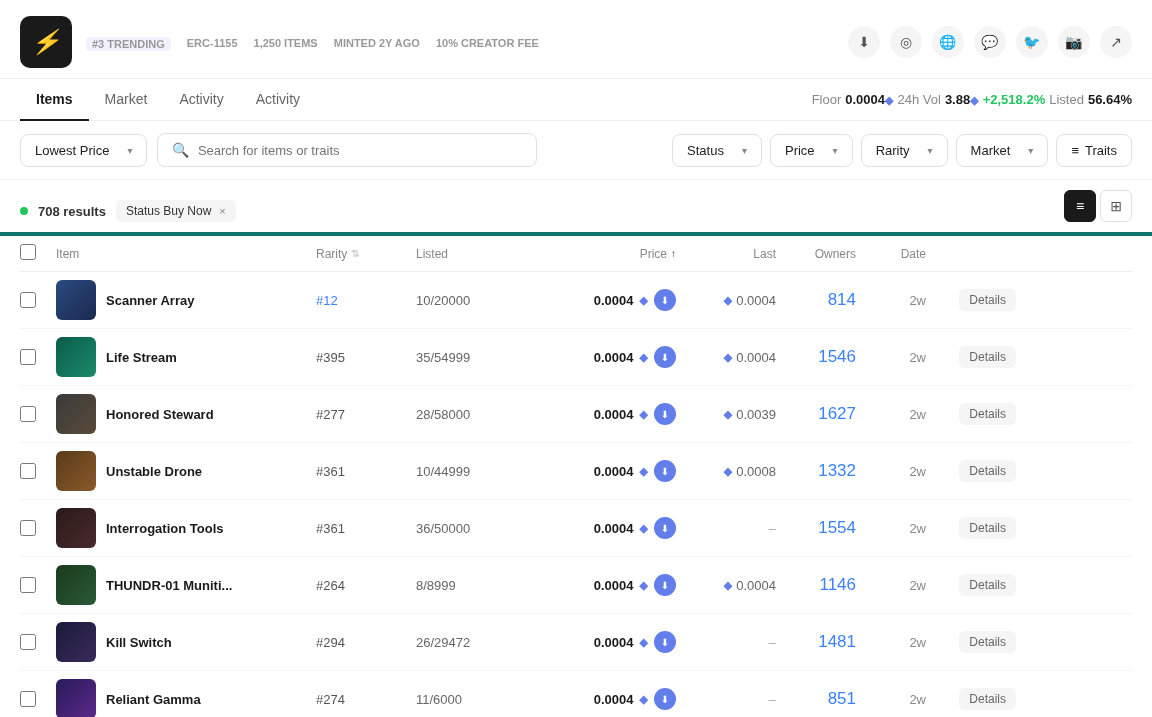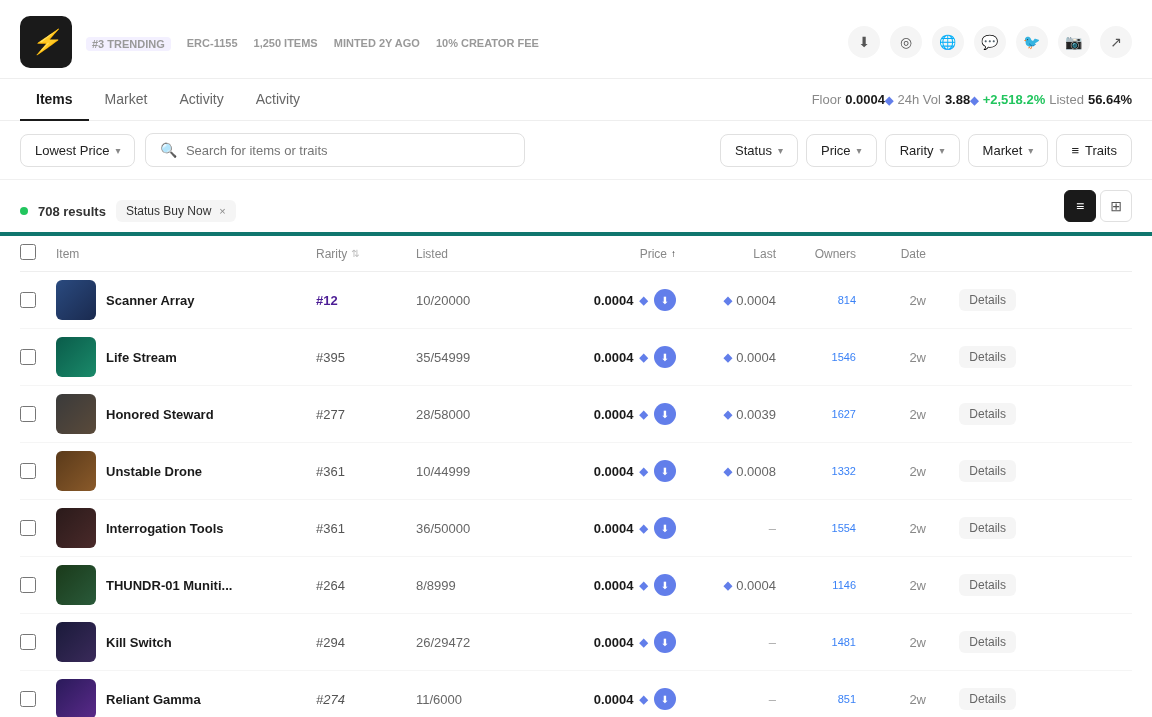--- a/index.html
+++ b/index.html
@@ -140,21 +140,21 @@
     .filters-row {
       display: flex;
       align-items: center;
       padding: 12px 20px;
       gap: 10px;
       border-bottom: 1px solid #f0f0f0;
     }
     .filter-btn {
       display: flex;
       align-items: center;
-      gap: 6px;
+      gap: 18px;
       padding: 8px 14px;
       border: 1.5px solid #e0e0e0;
       border-radius: 8px;
       background: #fff;
       cursor: pointer;
       font-size: 13px;
       font-weight: 500;
       color: #222;
     }
     .filter-btn .chevron {
@@ -366,21 +366,21 @@
       display: flex;
       align-items: center;
       gap: 4px;
       justify-content: flex-end;
       font-size: 13px;
       color: #666;
     }
     .dash { color: #aaa; }
     .owners-cell {
       text-align: right;
-      font-size: 11px;
+      font-size: 17px;
       color: #3b82f6;
       font-weight: 500;
       cursor: pointer;
     }
     .date-cell {
       text-align: right;
       font-size: 13px;
       color: #888;
     }
     .details-btn {
@@ -547,21 +547,21 @@
 
   <div id="table-body">
       <div class="table-row">
     <div class="checkbox-cell">
       <input type="checkbox" class="checkbox" style="">
     </div>
     <div class="item-cell">
       <div class="item-thumb thumb-scanner" style="width:40px;height:40px;border-radius:6px;"></div>
       <span class="item-name">Scanner Array</span>
     </div>
-    <div class="rarity-cell" style="color:#4c1d95;font-weight:700;">#12</div>
+    <div class="rarity-cell" style="color:#3b82f6;font-weight:400;">#12</div>
     <div class="listed-cell">10/20000</div>
     <div class="price-cell">
       <span class="price-val">0.0004</span>
       <span class="eth-sym">◆</span>
       <div class="buy-icon">⬇</div>
     </div>
     <div class="last-cell">
           <span class="eth-sym">◆</span>
           <span>0.0004</span>
         </div>
@@ -720,21 +720,21 @@
     </div>
   </div>
       <div class="table-row">
     <div class="checkbox-cell">
       <input type="checkbox" class="checkbox" style="">
     </div>
     <div class="item-cell">
       <div class="item-thumb thumb-gamma" style="width:40px;height:40px;border-radius:6px;"></div>
       <span class="item-name">Reliant Gamma</span>
     </div>
-    <div class="rarity-cell" style="color:#555;font-style:italic;">#274</div>
+    <div class="rarity-cell" style="color:#555;">#274</div>
     <div class="listed-cell">11/6000</div>
     <div class="price-cell">
       <span class="price-val">0.0004</span>
       <span class="eth-sym">◆</span>
       <div class="buy-icon">⬇</div>
     </div>
     <div class="last-cell">
           <span class="dash">–</span>
         </div>
     <div class="owners-cell">851</div>

